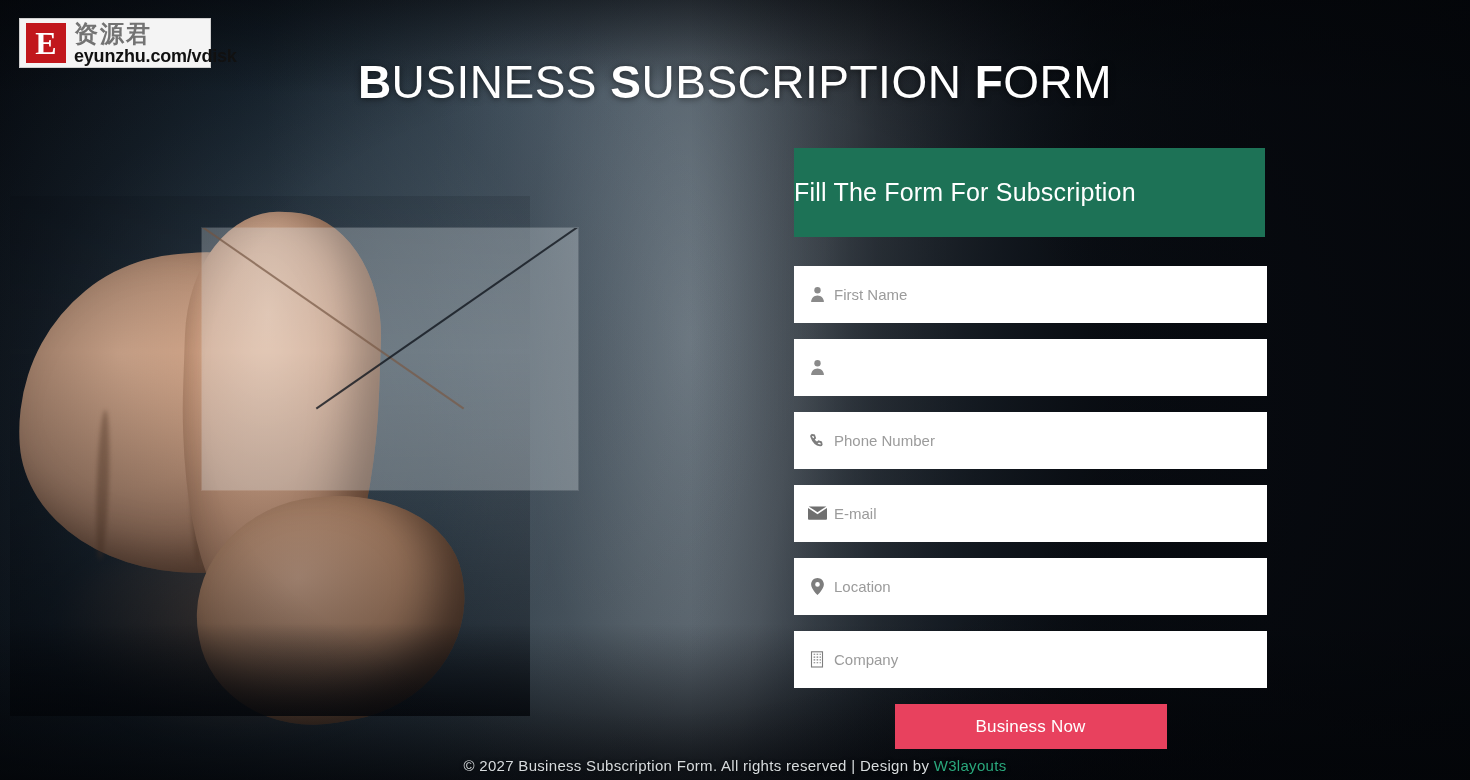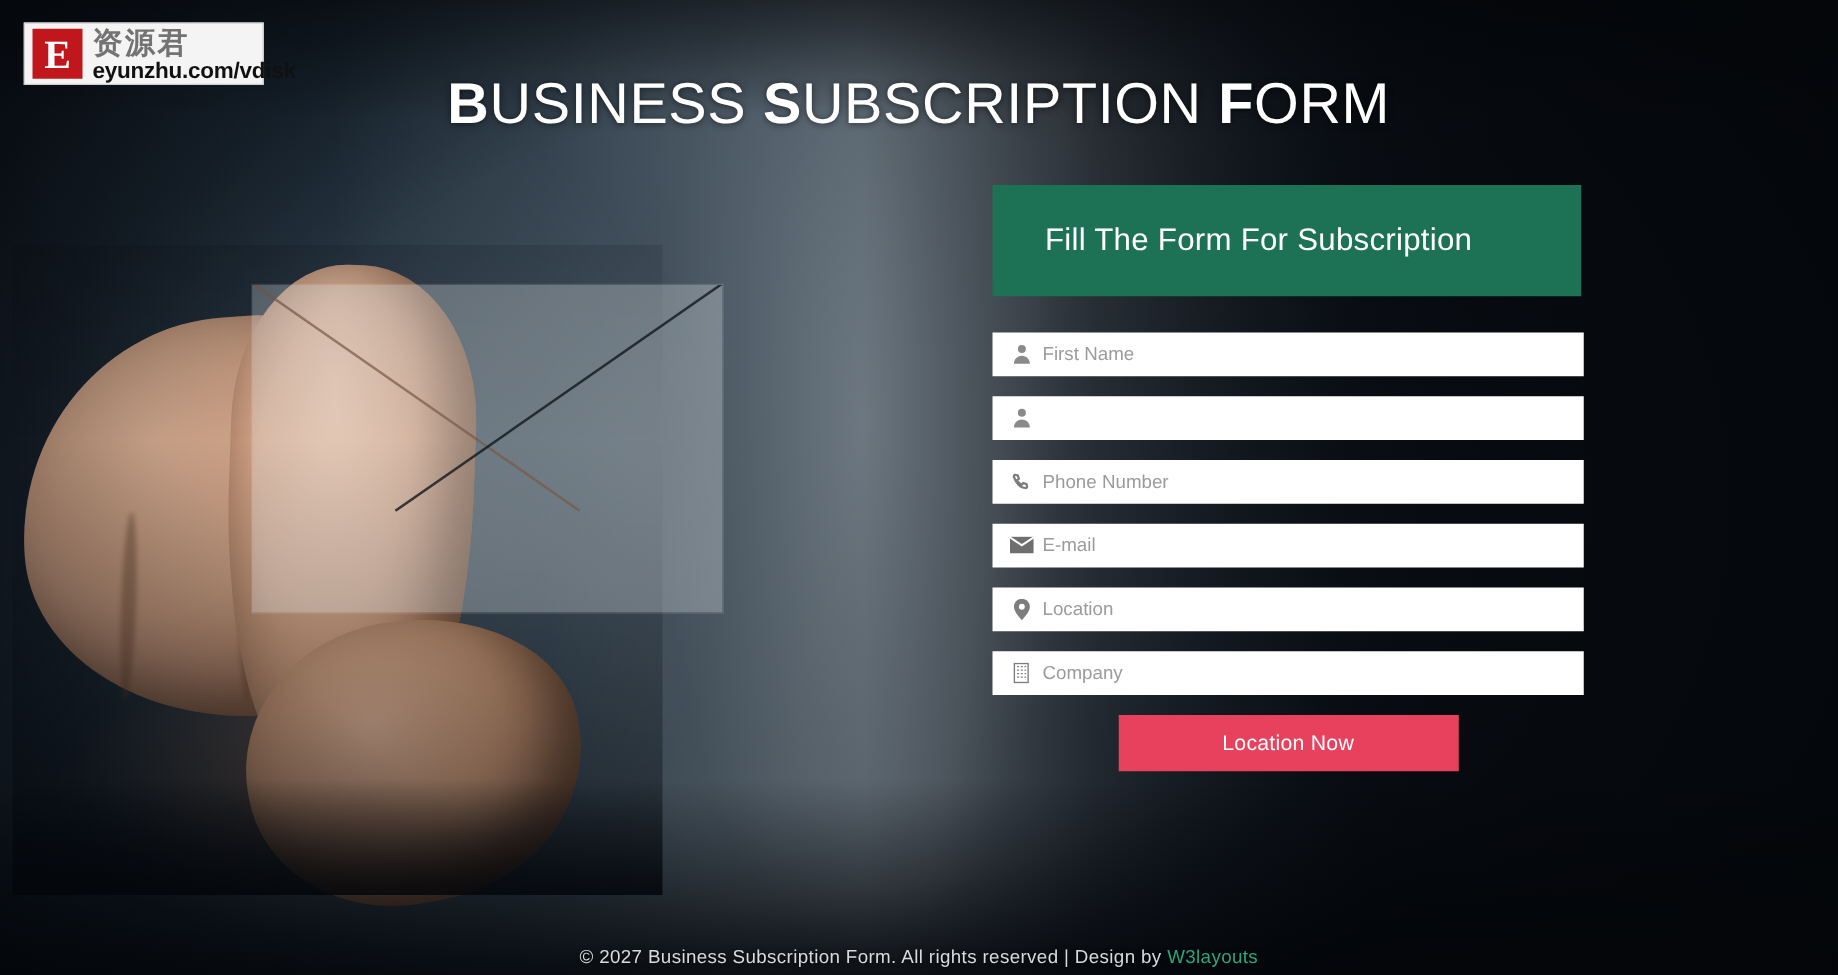--- a/index.html
+++ b/index.html
@@ -195,32 +195,31 @@
     left: 794px; top: 148px;
     width: 473px;
     z-index: 30;
   }
   .form-banner {
     width: 471px;
     height: 89px;
     background: #1d7256;
     display: flex;
     align-items: center;
-    padding-left: 42px;
     color: #ffffff;
     font-size: 25px;
     font-weight: 400;
     letter-spacing: 0.2px;
   }
 
   .fields { margin-top: 29px; }
   .field-row {
     position: relative;
     width: 473px;
-    height: 35px;
+    height: 57px;
     background: #ffffff;
     margin-bottom: 16px;
     display: flex;
     align-items: center;
   }
   .field-icon {
     width: 38px;
     display: flex;
     align-items: center;
     justify-content: center;
@@ -372,21 +371,21 @@
               <rect x="1.5" y="0.8" width="11" height="15.2"></rect>
               <path d="M3.6 3.3h1.6M6.6 3.3h1.6M9.6 3.3h1.3M3.6 6.1h1.6M6.6 6.1h1.6M9.6 6.1h1.3M3.6 8.9h1.6M6.6 8.9h1.6M9.6 8.9h1.3M3.6 11.7h1.6M6.6 11.7h1.6M9.6 11.7h1.3"></path>
             </svg>
         </span>
         <input class="field-input" type="text" placeholder="Company" style="">
       </div>
 
     </div>
 
     <div class="submit-wrap">
-      <button class="submit-btn">Location Now</button>
+      <button class="submit-btn">Business Now</button>
     </div>
 
   </div>
 
   <div class="footer">
     <span>© 2027 Business Subscription Form. All rights reserved | Design by </span><a href="#">W3layouts</a>
   </div>
 
 </div>
 

